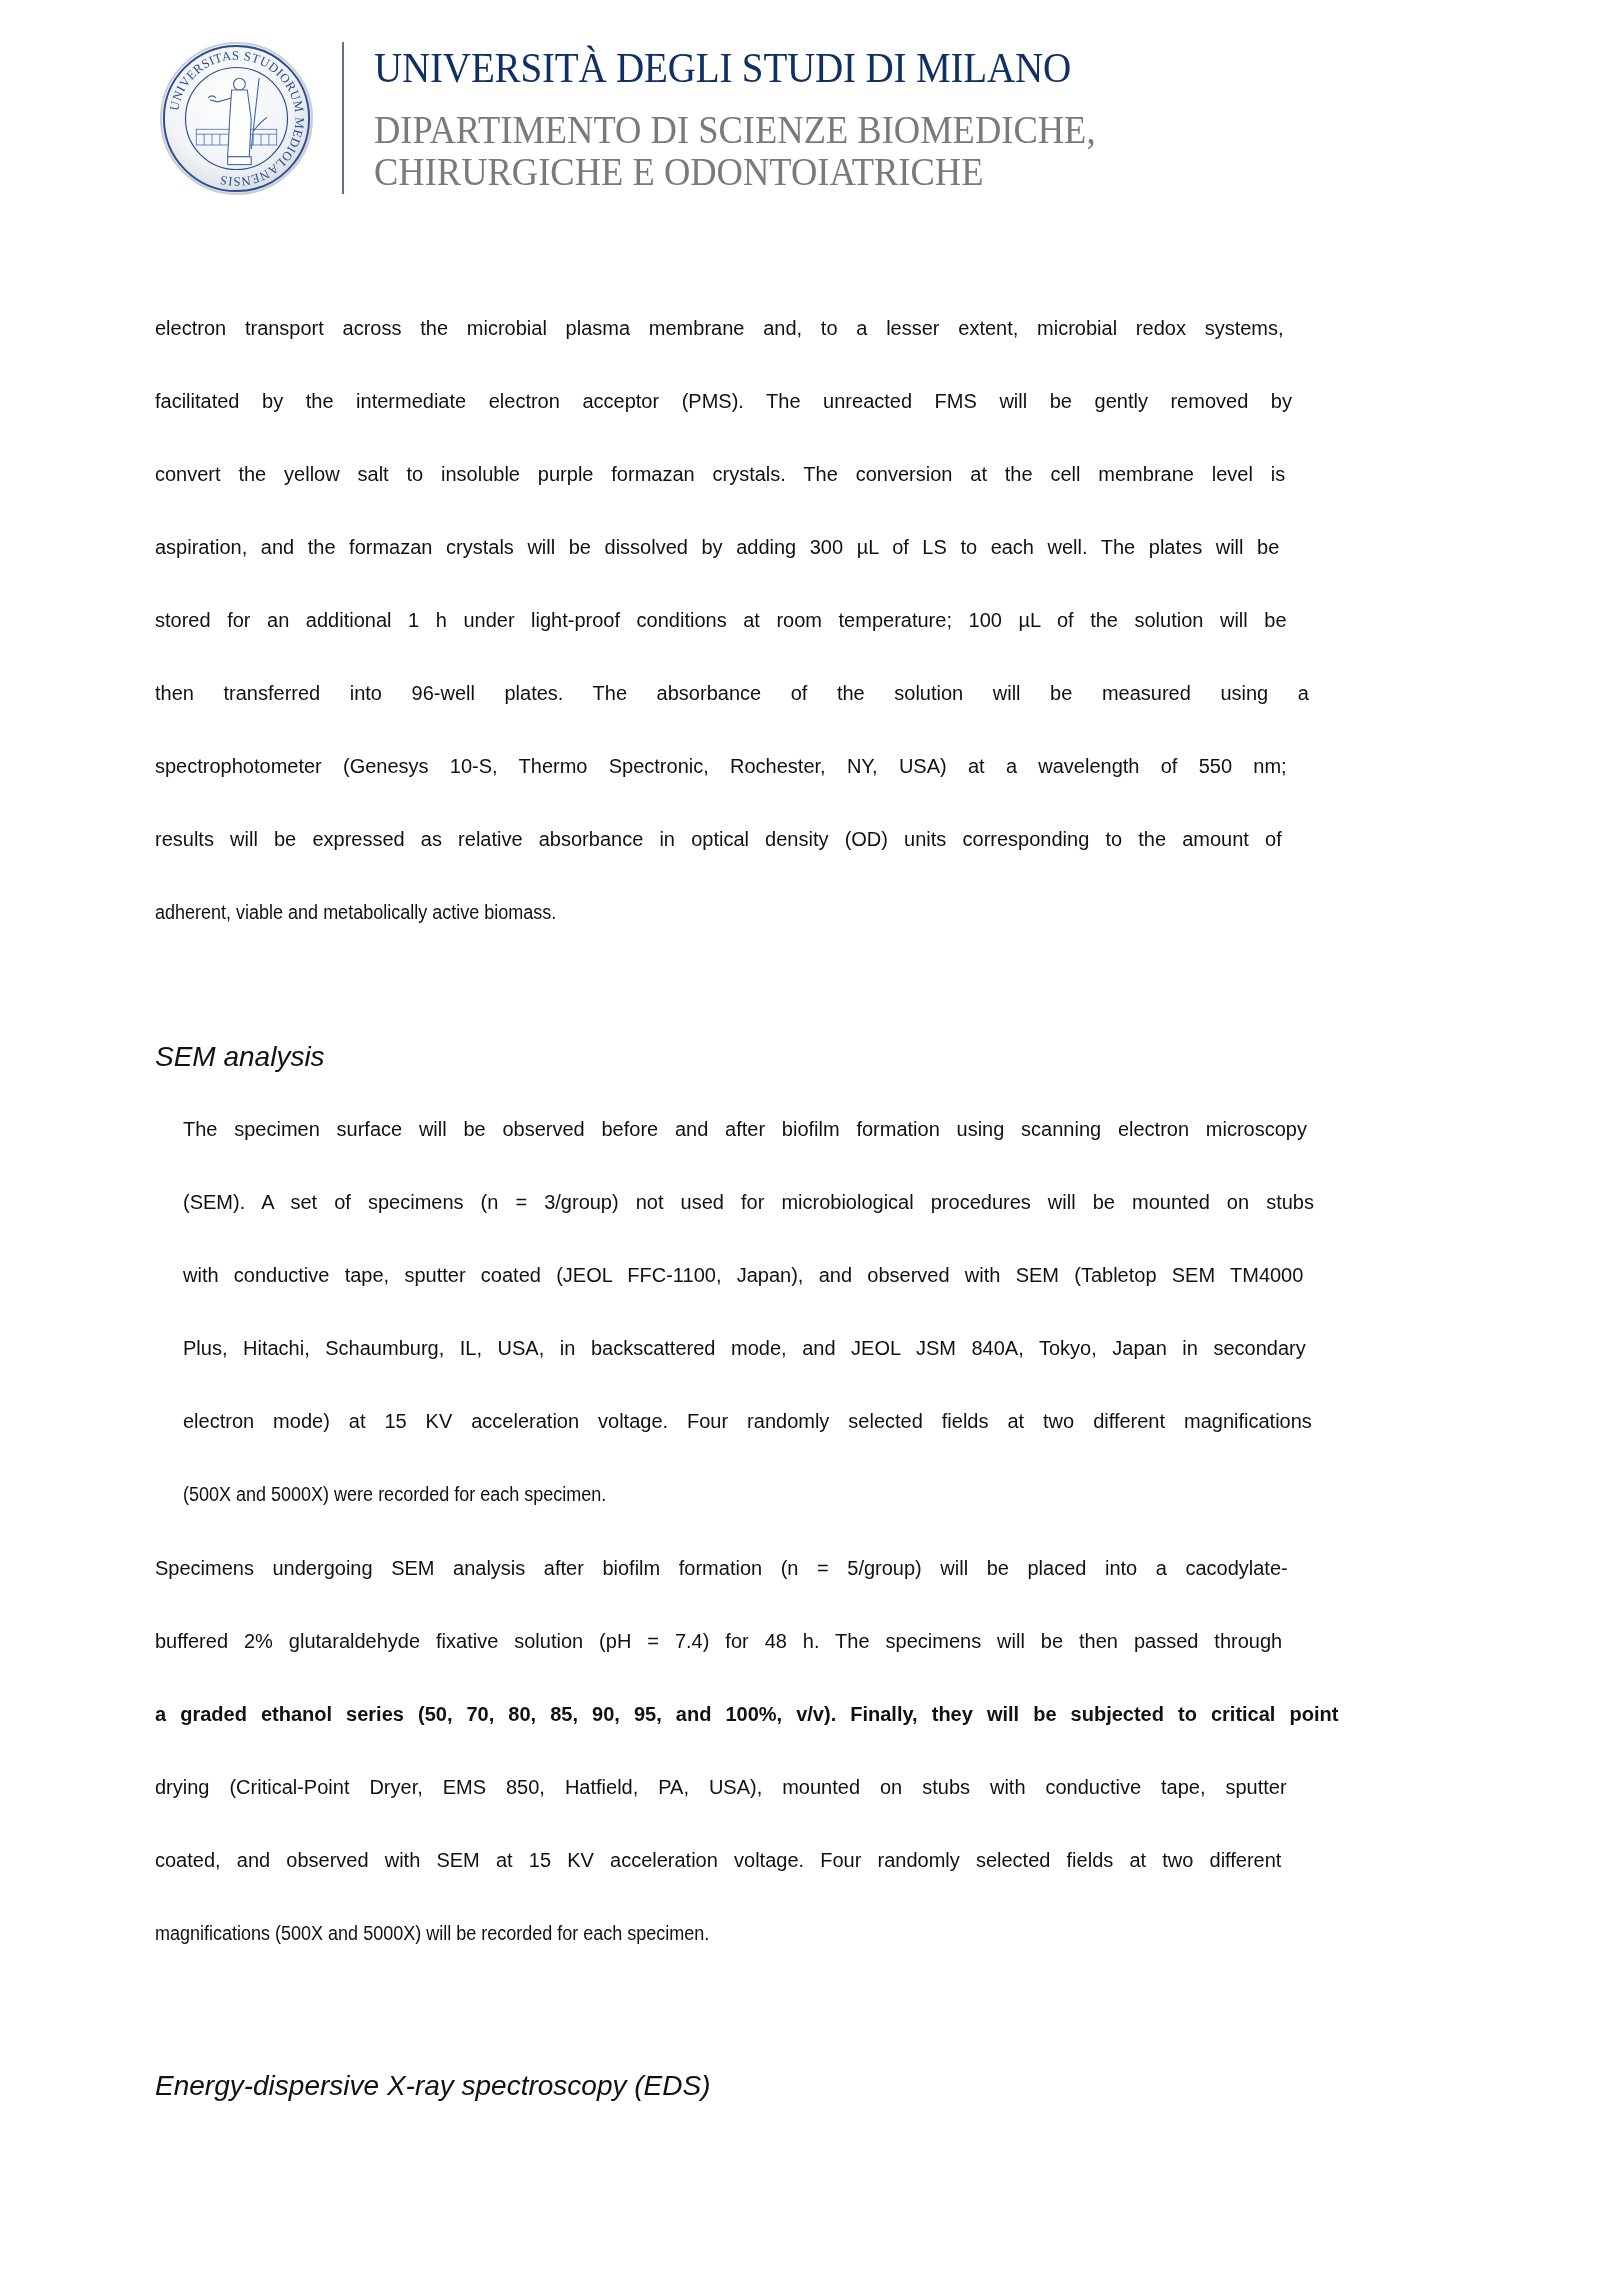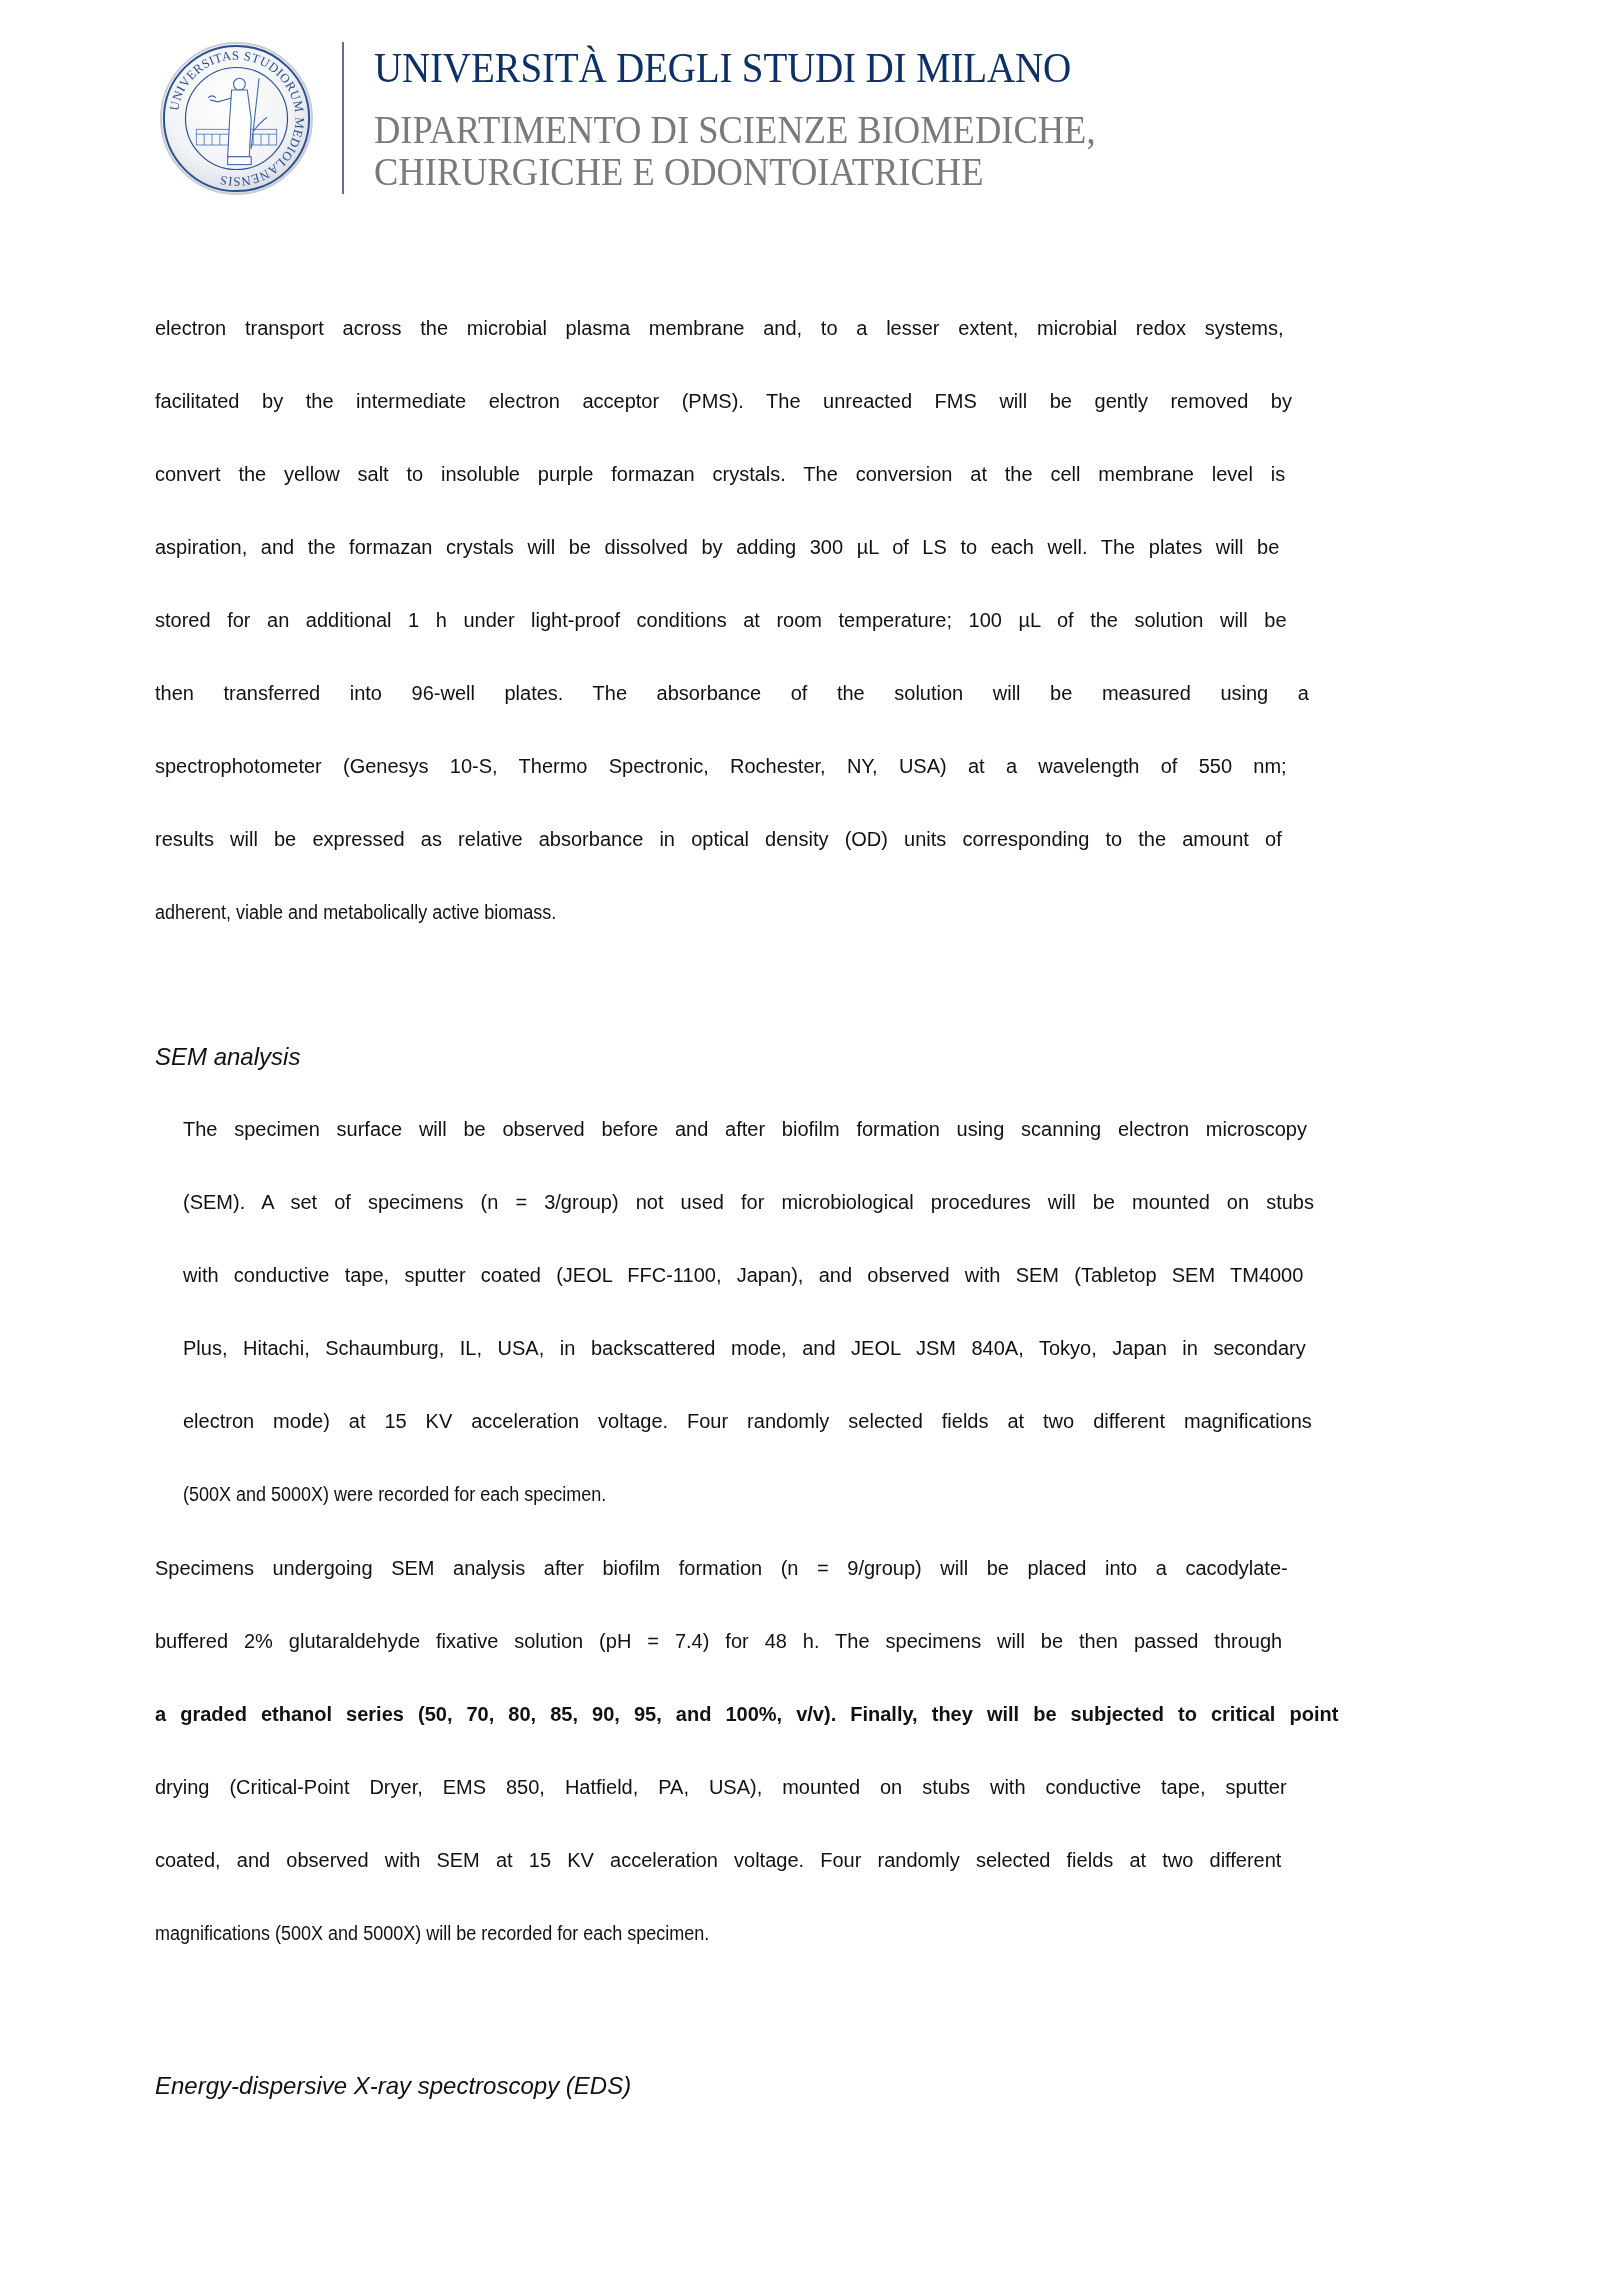--- a/index.html
+++ b/index.html
@@ -31,21 +31,21 @@
   .line {
     height: 73px; line-height: 73px; white-space: nowrap;
     text-align: justify; text-align-last: justify;
     overflow: visible;
   }
   .line.last { text-align: center; text-align-last: left; }
   .line span.fit { display: inline-block; white-space: nowrap; }
   .heading {
     position: absolute; left: 155px;
     font-family: "Liberation Sans", "DejaVu Sans", sans-serif;
-    font-style: italic; font-size: 24px; color: #111111; white-space: nowrap;
+    font-style: italic; font-size: 28px; color: #111111; white-space: nowrap;
     line-height: 29px;
   }
 </style>
 </head>
 <body>
 
 <div class="page">
 
   <div class="logo">
     <svg width="155" height="155" viewBox="0 0 158 158">
@@ -110,21 +110,21 @@
   <div class="body-text" style="top: 1093px; margin-left: 28px;">
     <div class="line"><span class="fit" style="word-spacing: 11.2px;">The specimen surface will be observed before and after biofilm formation using scanning electron microscopy</span></div>
     <div class="line"><span class="fit" style="word-spacing: 11.5px;">(SEM). A set of specimens (n = 3/group) not used for microbiological procedures will be mounted on stubs</span></div>
     <div class="line"><span class="fit" style="word-spacing: 9.7px;">with conductive tape, sputter coated (JEOL FFC-1100, Japan), and observed with SEM (Tabletop SEM TM4000</span></div>
     <div class="line"><span class="fit" style="word-spacing: 10px;">Plus, Hitachi, Schaumburg, IL, USA, in backscattered mode, and JEOL JSM 840A, Tokyo, Japan in secondary</span></div>
     <div class="line"><span class="fit" style="word-spacing: 13.4px;">electron mode) at 15 KV acceleration voltage. Four randomly selected fields at two different magnifications</span></div>
     <div class="line last"><span class="fit" style="transform: scaleX(0.9); transform-origin: left center;">(500X and 5000X) were recorded for each specimen.</span></div>
   </div>
 
   <div class="body-text" style="top: 1532px;">
-    <div class="line"><span class="fit" style="word-spacing: 13px;">Specimens undergoing SEM analysis after biofilm formation (n = 9/group) will be placed into a cacodylate-</span></div>
+    <div class="line"><span class="fit" style="word-spacing: 13px;">Specimens undergoing SEM analysis after biofilm formation (n = 5/group) will be placed into a cacodylate-</span></div>
     <div class="line"><span class="fit" style="word-spacing: 10.4px;">buffered 2% glutaraldehyde fixative solution (pH = 7.4) for 48 h. The specimens will be then passed through</span></div>
     <div class="line"><span class="fit" style="word-spacing: 8.5px; font-weight: bold;">a graded ethanol series (50, 70, 80, 85, 90, 95, and 100%, v/v). Finally, they will be subjected to critical point</span></div>
     <div class="line"><span class="fit" style="word-spacing: 14.4px;">drying (Critical-Point Dryer, EMS 850, Hatfield, PA, USA), mounted on stubs with conductive tape, sputter</span></div>
     <div class="line"><span class="fit" style="word-spacing: 10.6px;">coated, and observed with SEM at 15 KV acceleration voltage. Four randomly selected fields at two different</span></div>
     <div class="line last"><span class="fit" style="transform: scaleX(0.9); transform-origin: left center;">magnifications (500X and 5000X) will be recorded for each specimen.</span></div>
   </div>
 
   <div class="heading" style="top: 2071px;">Energy-dispersive X-ray spectroscopy (EDS)</div>
 
 </div>

